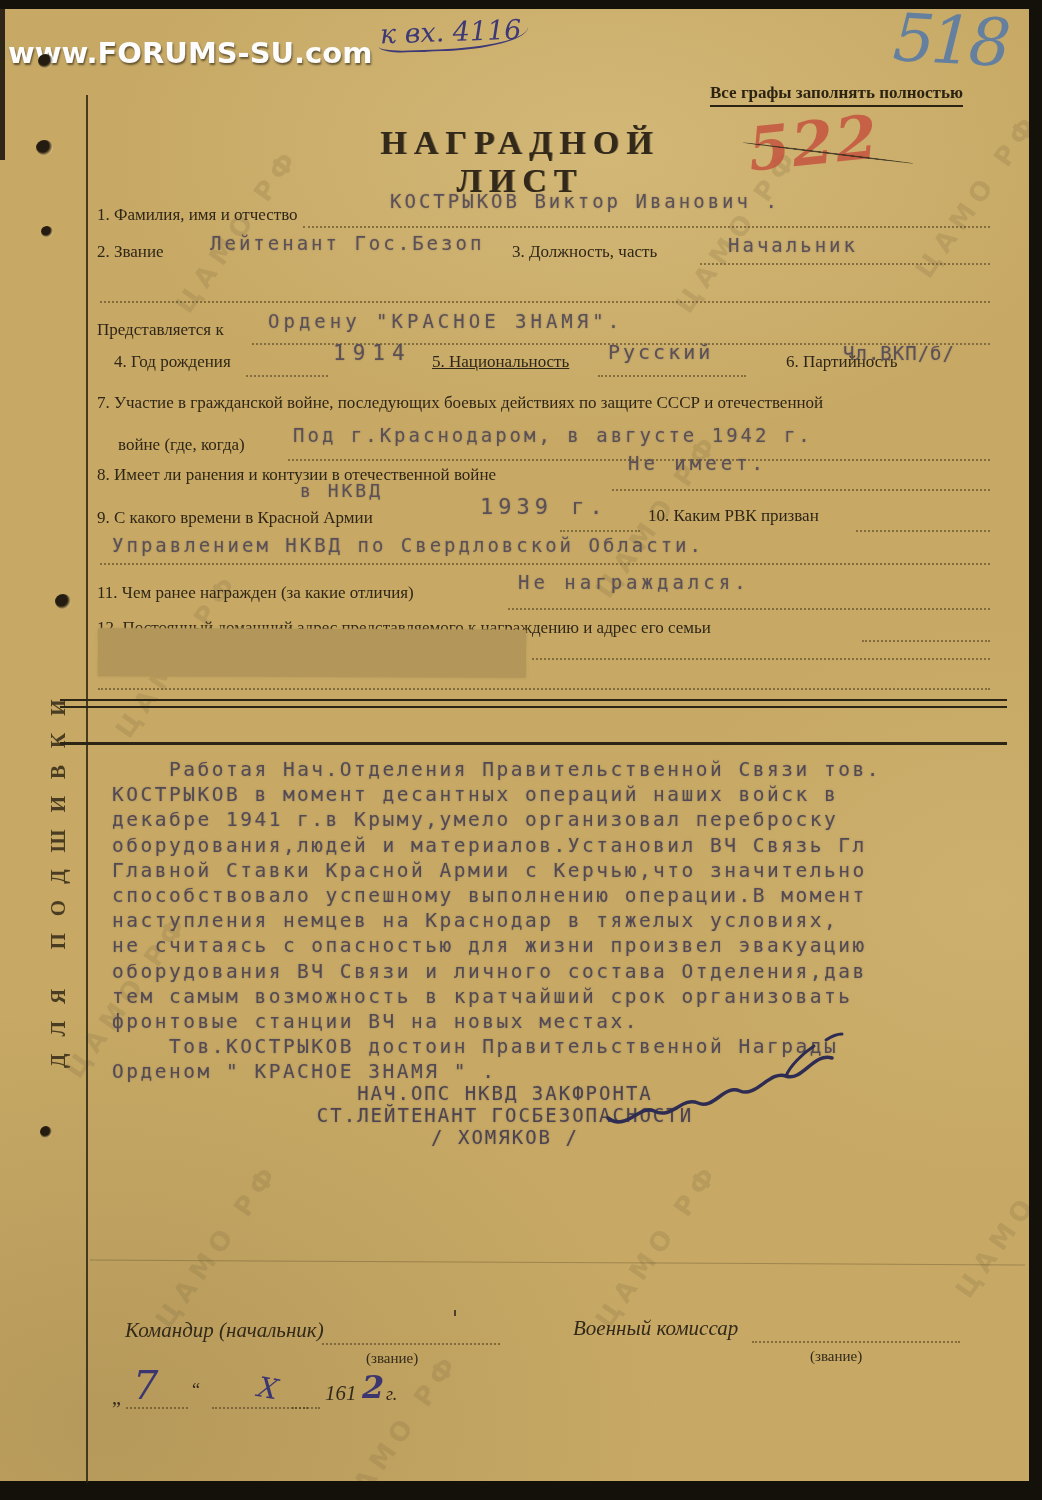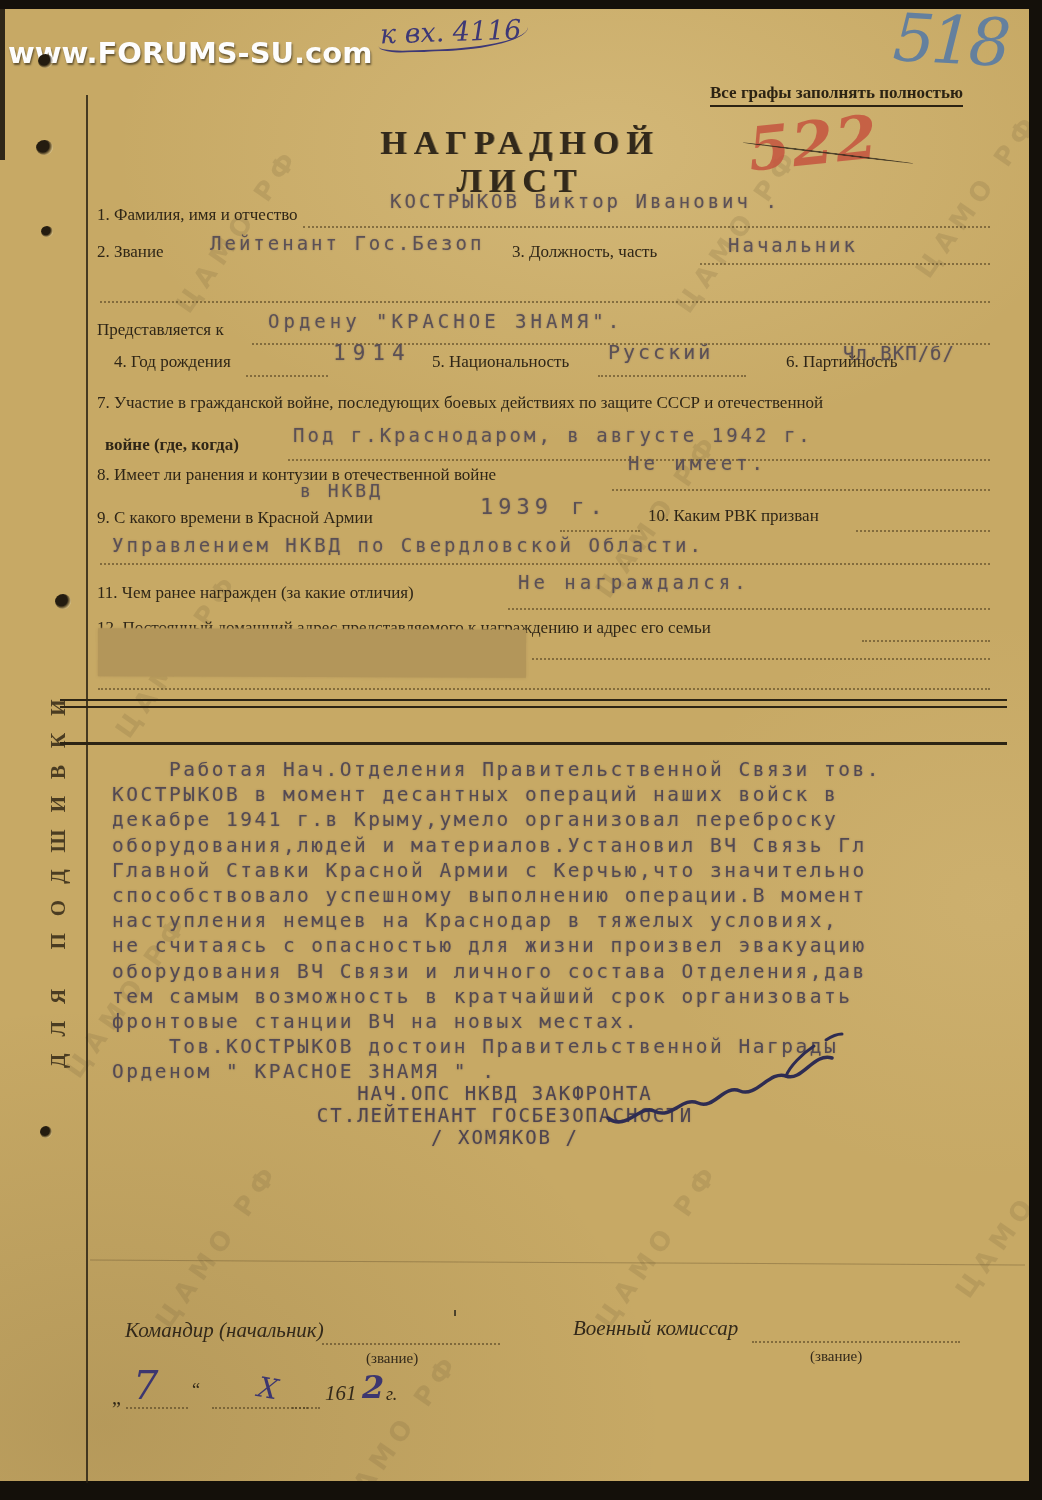--- a/index.html
+++ b/index.html
@@ -85,28 +85,28 @@
   <div class="dot" style="left:700px;top:263px;width:290px;"></div>
   <div class="dot" style="left:100px;top:301px;width:890px;"></div>
 
   <div class="lbl" style="left:97px;top:320px;">Представляется к</div>
   <div class="typed" style="left:268px;top:310px;letter-spacing:4px;">Ордену "КРАСНОЕ ЗНАМЯ".</div>
   <div class="dot" style="left:252px;top:343px;width:738px;"></div>
 
   <div class="lbl" style="left:114px;top:352px;">4. Год рождения</div>
   <div class="typed" style="left:333px;top:341px;font-size:21px;letter-spacing:7px;">1914</div>
   <div class="dot" style="left:246px;top:375px;width:82px;"></div>
-  <div class="lbl" style="left:432px;top:352px;">5. Национальность</div>
+  <div class="lbl" style="left:432px;top:352px;text-decoration:underline;">5. Национальность</div>
   <div class="typed" style="left:608px;top:340px;font-size:20px;">Русский</div>
   <div class="dot" style="left:598px;top:375px;width:148px;"></div>
   <div class="lbl" style="left:786px;top:352px;">6. Партийность</div>
   <div class="typed" style="left:843px;top:342px;letter-spacing:1px;">Чл.ВКП/б/</div>
 
   <div class="lbl" style="left:97px;top:393px;width:895px;white-space:normal;">7. Участие в гражданской войне, последующих боевых действиях по защите СССР и отечественной</div>
-  <div class="lbl" style="left:105px;top:435px;font-weight:bold;">войне (где, когда)</div>
+  <div class="lbl" style="left:118px;top:435px;">войне (где, когда)</div>
   <div class="typed" style="left:293px;top:424px;">Под г.Краснодаром, в августе 1942 г.</div>
   <div class="dot" style="left:288px;top:459px;width:702px;"></div>
 
   <div class="lbl" style="left:97px;top:465px;">8. Имеет ли ранения и контузии в отечественной войне</div>
   <div class="typed" style="left:628px;top:452px;letter-spacing:4px;">Не имеет.</div>
   <div class="dot" style="left:612px;top:489px;width:378px;"></div>
   <div class="typed" style="left:300px;top:480px;font-size:18px;">в НКВД</div>
 
   <div class="lbl" style="left:97px;top:508px;">9. С какого времени в Красной Армии</div>
   <div class="typed" style="left:480px;top:494px;font-size:22px;letter-spacing:5px;">1939 г.</div>

